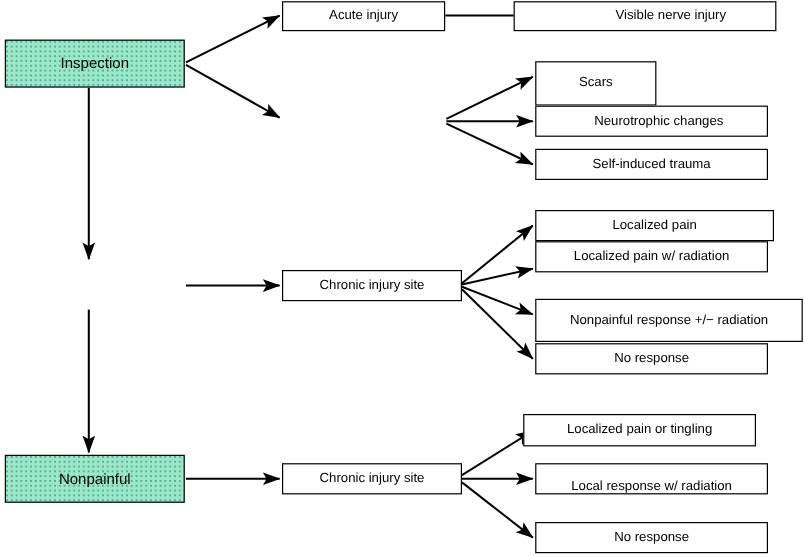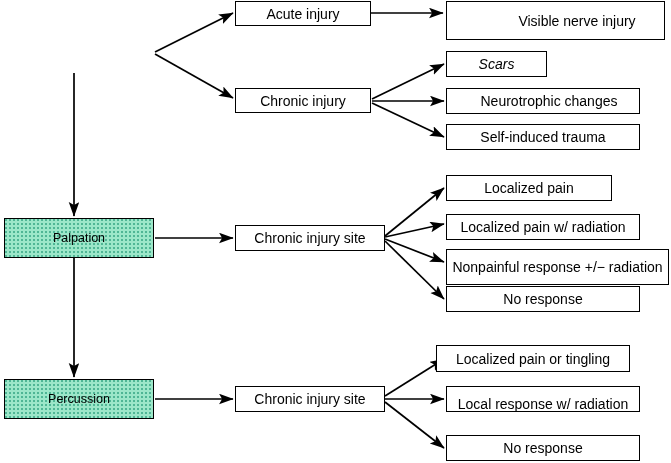--- a/index.html
+++ b/index.html
@@ -23,21 +23,21 @@
     height: 463px;
   }
   .node {
     position: absolute;
     box-sizing: border-box;
     border: 1.6px solid #000000;
     background: #ffffff;
     display: flex;
     align-items: center;
     justify-content: center;
-    font-size: 14px;
+    font-size: 11px;
     color: #000000;
     line-height: 1;
     white-space: nowrap;
     z-index: 2;
   }
   .node.stage {
     background-color: #9ce7c9;
     background-image:
       radial-gradient(circle at 1px 1px, #4fb695 0.9px, transparent 1px);
     background-size: 4px 4px;
@@ -86,66 +86,63 @@
       <path d="M385,396 L444,359"></path>
       <path d="M385,399 L444,399"></path>
       <path d="M385,402 L444,448"></path>
 
       <path d="M74,73 L74,216"></path>
 
       <path d="M74,258 L74,377"></path>
     </g>
   </svg>
 
-
-  <div class="node stage" style="left:4px; top:218px; width:150px; height:40px;">
-    <span class="label">Palpation</span>
+  <div class="node stage" style="left:4px; top:33px; width:150px; height:40px;">
+    <span class="label">Inspection</span>
   </div>
 
+
   <div class="node stage" style="left:4px; top:379px; width:150px; height:40px;">
-    <span class="label">Percussion</span>
+    <span class="label">Nonpainful</span>
   </div>
 
   <div class="node" style="left:235px; top:1px; width:136px; height:25px;">
     <span class="label">Acute injury</span>
   </div>
 
-  <div class="node" style="left:235px; top:88px; width:136px; height:25px;">
-    <span class="label">Chronic injury</span>
-  </div>
 
   <div class="node" style="left:235px; top:225px; width:150px; height:26px;">
     <span class="label">Chronic injury site</span>
   </div>
 
   <div class="node" style="left:235px; top:386px; width:150px; height:26px;">
     <span class="label">Chronic injury site</span>
   </div>
 
-  <div class="node" style="left:446px; top:1px; width:219px; height:39px;padding-left:43px;">
+  <div class="node" style="left:428px; top:1px; width:219px; height:25px;padding-left:43px;">
     <span class="label">Visible nerve injury</span>
   </div>
 
-  <div class="node" style="left:446px; top:51px; width:101px; height:26px;font-style:italic;">
+  <div class="node" style="left:446px; top:51px; width:101px; height:37px;">
     <span class="label">Scars</span>
   </div>
 
   <div class="node" style="left:446px; top:88px; width:194px; height:26px;padding-left:12px;">
     <span class="label">Neurotrophic changes</span>
   </div>
 
   <div class="node" style="left:446px; top:124px; width:194px; height:26px;">
     <span class="label">Self-induced trauma</span>
   </div>
 
-  <div class="node" style="left:446px; top:175px; width:166px; height:26px;">
+  <div class="node" style="left:446px; top:175px; width:199px; height:26px;">
     <span class="label">Localized pain</span>
   </div>
 
-  <div class="node" style="left:446px; top:214px; width:194px; height:26px;">
+  <div class="node" style="left:446px; top:201px; width:194px; height:26px;">
     <span class="label">Localized pain w/ radiation</span>
   </div>
 
   <div class="node" style="left:446px; top:249px; width:223px; height:36px;">
     <span class="label">Nonpainful response +/− radiation</span>
   </div>
 
   <div class="node" style="left:446px; top:286px; width:194px; height:26px;">
     <span class="label">No response</span>
   </div>

